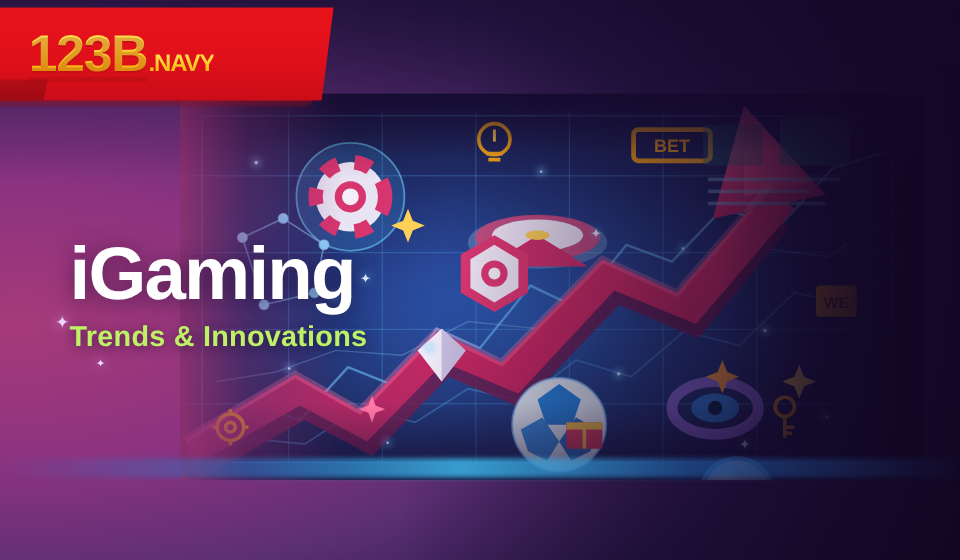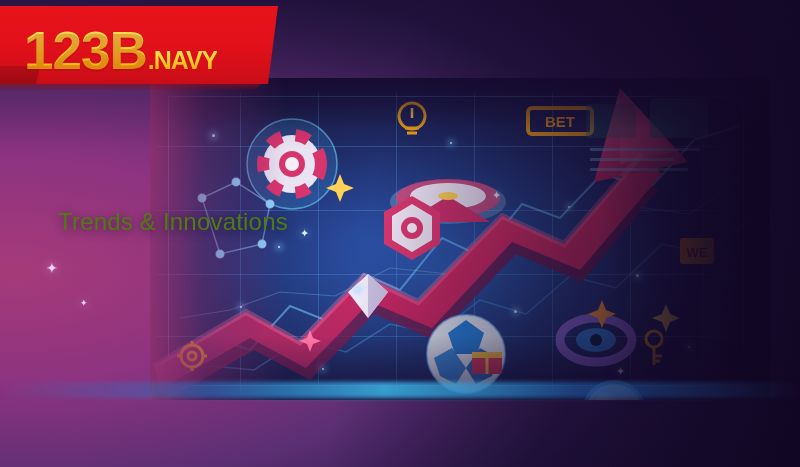--- a/index.html
+++ b/index.html
@@ -62,33 +62,33 @@
     background:linear-gradient(180deg, rgba(150,16,26,.85), rgba(120,14,24,.15));
     filter:blur(1px);
   }
   .ribbon-fold{position:absolute;left:0;top:60px;width:40px;height:28px;
     background:linear-gradient(180deg,#b50d16,#8e0a12);
     -webkit-clip-path:polygon(0 0, 40px 0, 34px 28px, 0 28px);
     clip-path:polygon(0 0, 40px 0, 34px 28px, 0 28px);
   }
   .logo-text{position:absolute;left:24px;top:18px;display:flex;align-items:baseline;
     letter-spacing:-1px;}
-  .logo-main{font-size:53px;font-weight:bold;line-height:1;
+  .logo-main{font-size:43px;font-weight:bold;line-height:1;
     background:linear-gradient(180deg,#ffe45c 0%, #ffd12e 45%, #f5a800 100%);
     -webkit-background-clip:text;background-clip:text;color:transparent;
-    text-shadow:0 2px 0 rgba(140,10,16,.25);}
-  .logo-sub{font-size:25px;font-weight:bold;line-height:1;margin-left:1px;
+    text-shadow:0 2px 0 rgba(140,10,16,.25);text-decoration:underline;}
+  .logo-sub{font-size:20px;font-weight:bold;line-height:1;margin-left:1px;
     background:linear-gradient(180deg,#ffe45c 0%, #ffd12e 45%, #f5a800 100%);
     -webkit-background-clip:text;background-clip:text;color:transparent;}
 
   
   .headline{position:absolute;left:58px;top:200px;width:330px;}
   .headline-title{font-size:62px;font-weight:bold;color:#ffffff;line-height:.95;
     letter-spacing:-1.5px;text-shadow:0 3px 18px rgba(20,10,50,.55);}
-  .headline-sub{margin-top:8px;font-size:24px;font-weight:normal;color:#4d7c0f;
+  .headline-sub{margin-top:8px;font-size:24px;font-weight:bold;color:#bef264;
     letter-spacing:.2px;text-shadow:0 2px 10px rgba(20,10,50,.6);}
   .deco-star{position:absolute;color:#f3d6ff;text-shadow:0 0 10px rgba(230,190,255,.9);}
 
   
   .banner{position:absolute;left:0;right:0;bottom:0;height:69px;
     border-top-left-radius:9px;border-top-right-radius:9px;overflow:hidden;
     background:linear-gradient(92deg,#fb8b07 0%, #fc9b08 16%, #fdb110 34%, #fcc00d 52%, #fdd00a 72%, #ffe000 100%);
   }
   .banner-facet{position:absolute;top:0;bottom:0;background:rgba(255,255,255,.10);}
   .banner-facet.d{background:rgba(180,90,0,.08);}
@@ -284,20 +284,21 @@
       <div class="spark" style="left:466px;top:288px">✦</div>
     </div>
 
     <div class="illus-fade"></div>
   </div>
 
   <div class="bg-dark-right"></div>
   <div class="bg-top-dark"></div>
 
   <div class="headline">
+    <div class="headline-title">iGaming</div>
     <div class="headline-sub">Trends &amp; Innovations</div>
     <div class="deco-star" style="left:-12px;top:60px;font-size:14px">✦</div>
     <div class="deco-star" style="left:22px;top:98px;font-size:9px">✦</div>
   </div>
 
   <div class="horizon"></div>
 
   <div>
     <div class="ribbon-shadow"></div>
     <div class="ribbon">

